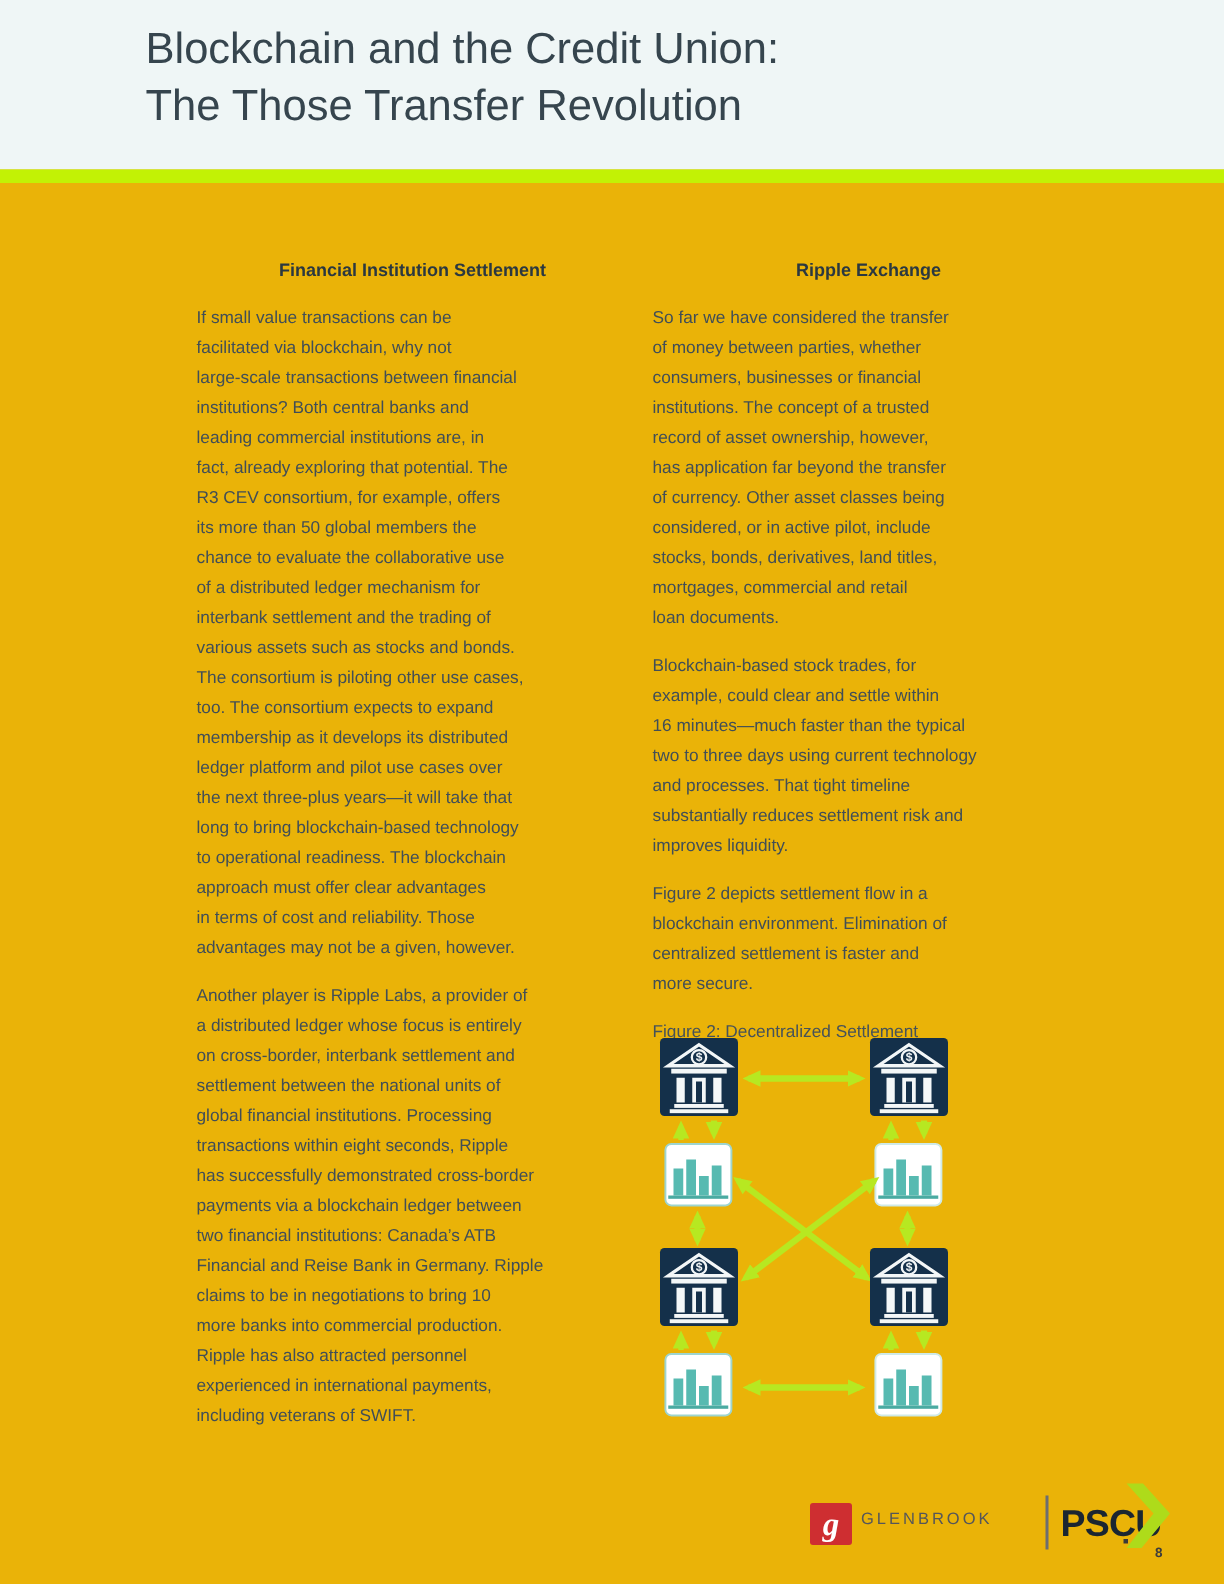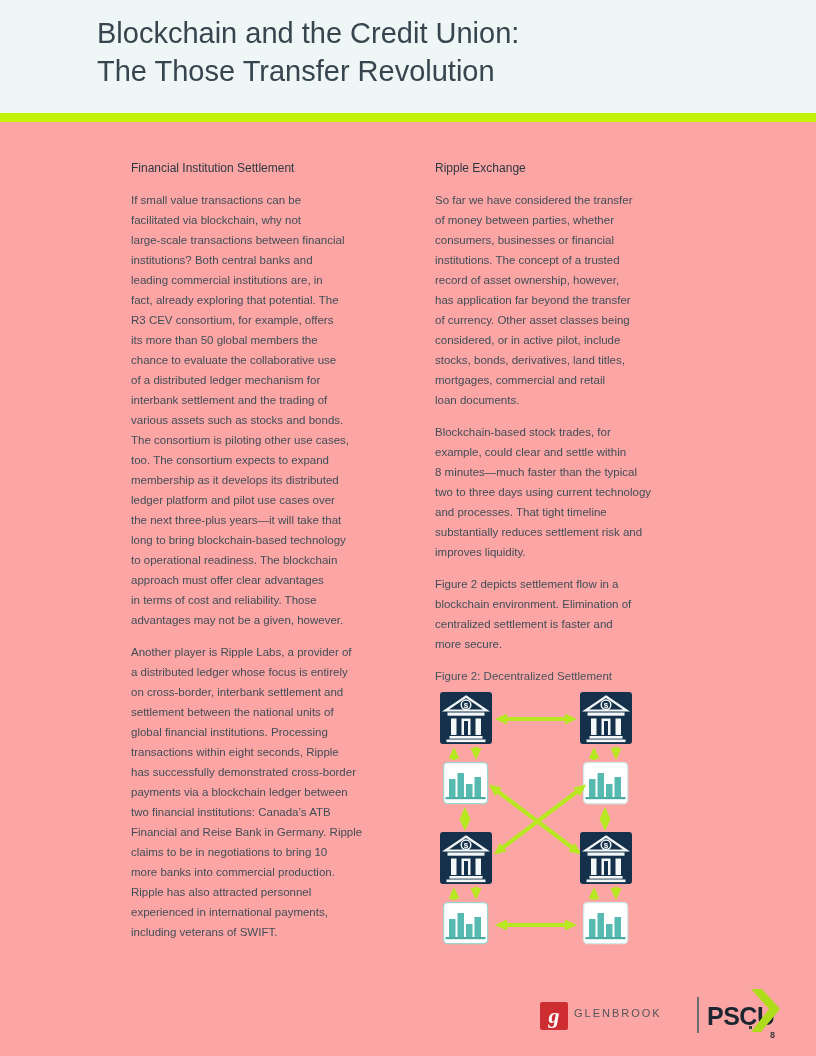--- a/index.html
+++ b/index.html
@@ -1,27 +1,27 @@
 <!DOCTYPE html>
 <html><head>
 <meta charset="utf-8">
 <style>
   html,body{margin:0;padding:0;background:#ffffff;}
-  .page{position:relative;width:816px;height:1056px;background:#fca5a5;overflow:hidden;
+  .page{position:relative;width:816px;height:1056px;background:#eab308;overflow:hidden;
         font-family:"Liberation Sans",sans-serif;}
   
   .hdr{position:absolute;left:0;top:0;width:816px;height:113px;background:#eff6f6;}
   .hdr-title{position:absolute;left:97px;top:14px;font-size:29px;line-height:38px;
              font-weight:300;color:#36454e;letter-spacing:0;}
   .accent-bar{position:absolute;left:0;top:113px;width:816px;height:9px;background:#c2f205;}
   
   .col{position:absolute;top:161px;width:288px;color:#414e57;}
   .col-left{left:131px;}
   .col-right{left:435px;}
-  .col h2{font-size:12px;line-height:15px;font-weight:normal;color:#2b3840;margin:0 0 14px 0;}
+  .col h2{font-size:12px;line-height:15px;font-weight:bold;color:#2b3840;margin:12px 0 14px 0;text-align:center;}
   .col p.body{font-size:11.5px;line-height:20px;margin:0 0 12px 0;white-space:pre-line;}
   .caption{font-size:11.5px;line-height:20px;color:#46525a;margin:2px 0 0 0;}
   
   .fig{position:absolute;left:435px;top:690px;}
   
   .gb-mark{position:absolute;left:540px;top:1002px;width:28px;height:28px;background:#ce2e31;
            border-radius:2px;color:#ffffff;font-family:"Liberation Serif",serif;font-style:italic;
            font-weight:bold;font-size:22px;text-align:center;line-height:27px;}
   .gb-text{position:absolute;left:574px;top:1007px;font-size:11px;letter-spacing:2px;
            color:#55565a;font-weight:400;}
@@ -94,21 +94,21 @@
 institutions. The concept of a trusted
 record of asset ownership, however,
 has application far beyond the transfer
 of currency. Other asset classes being
 considered, or in active pilot, include
 stocks, bonds, derivatives, land titles,
 mortgages, commercial and retail
 loan documents.</p>
     <p class="body">Blockchain-based stock trades, for
 example, could clear and settle within
-8 minutes—much faster than the typical
+16 minutes—much faster than the typical
 two to three days using current technology
 and processes. That tight timeline
 substantially reduces settlement risk and
 improves liquidity.</p>
     <p class="body">Figure 2 depicts settlement flow in a
 blockchain environment. Elimination of
 centralized settlement is faster and
 more secure.</p>
     <p class="caption">Figure 2: Decentralized Settlement</p>
   </div>

